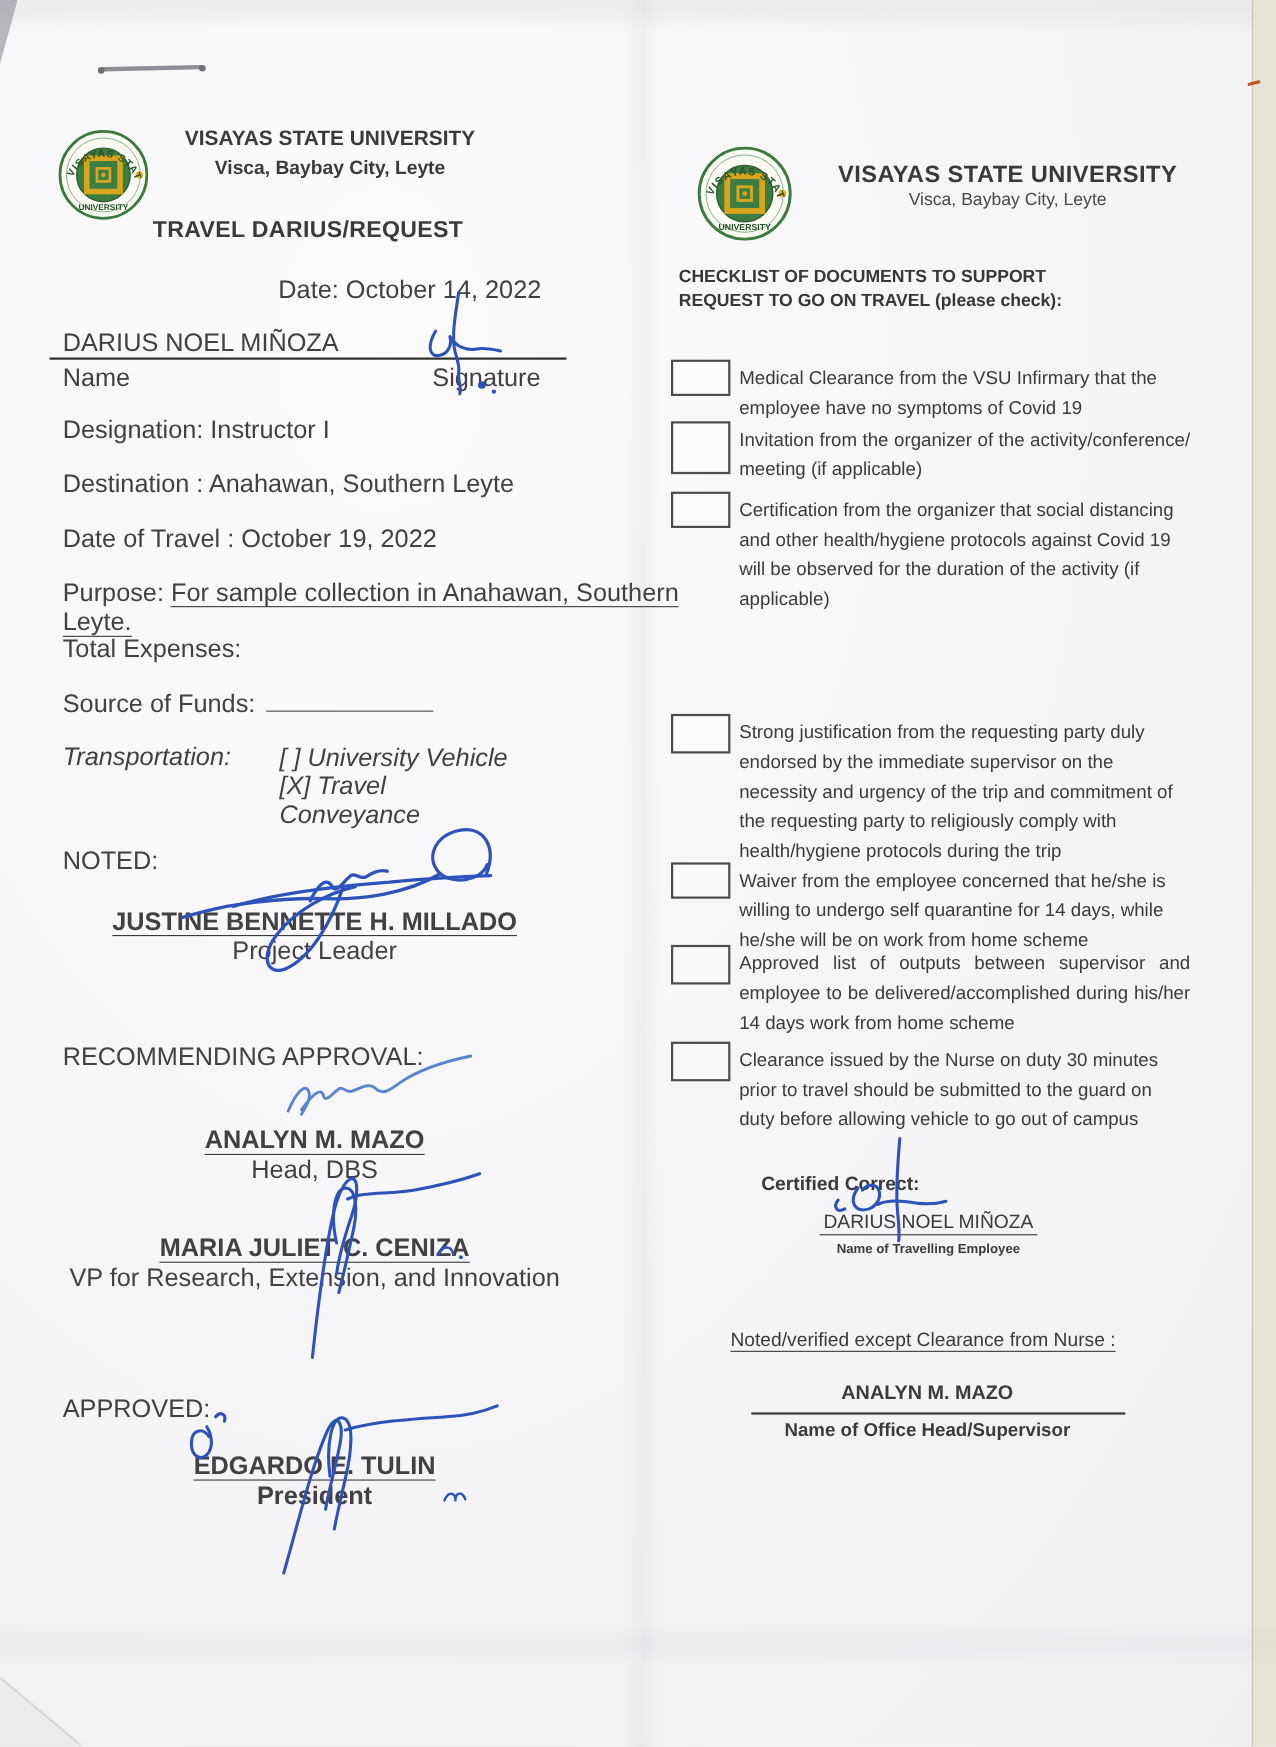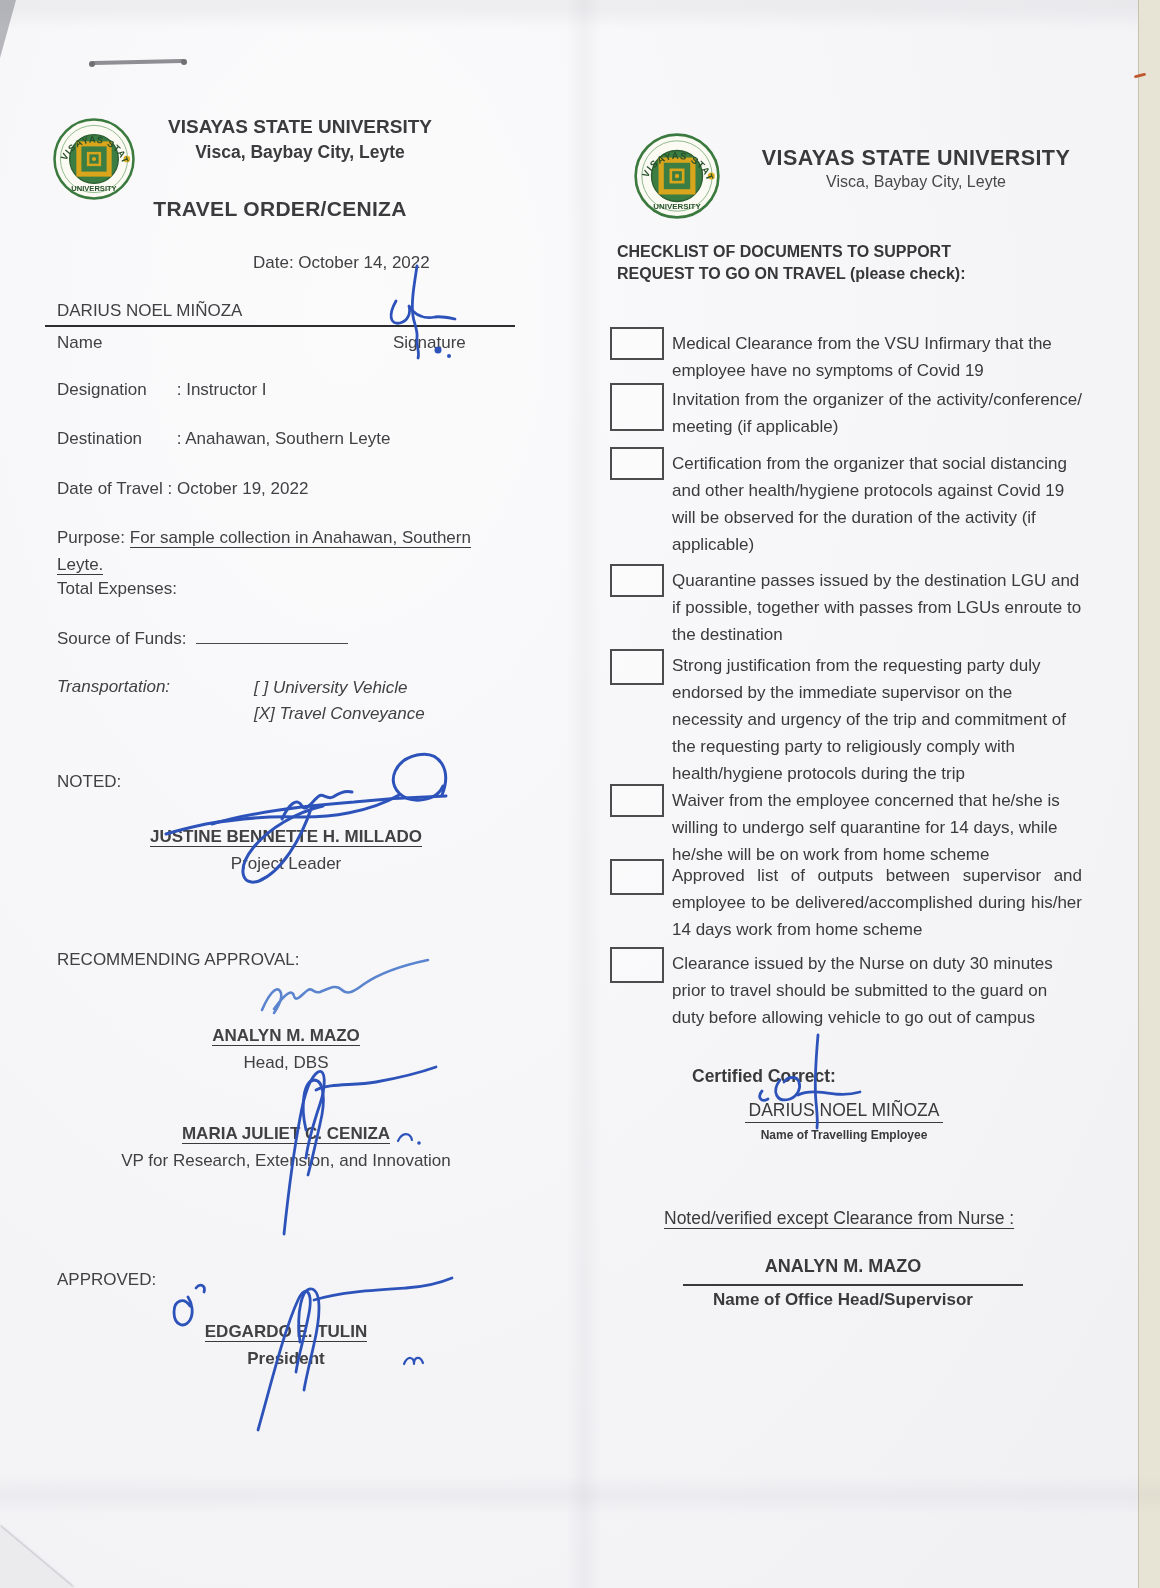--- a/index.html
+++ b/index.html
@@ -11,21 +11,21 @@
       #f4f4f6;}
   .abs{position:absolute;}
   
   .edge-strip{position:absolute;right:0;top:0;width:21px;height:1588px;background:#e8e4d5;border-left:1.5px solid #c6c2b2;}
   .corner-dark{position:absolute;left:0;top:0;width:0;height:0;border-top:58px solid rgba(130,130,140,.55);border-right:16px solid transparent;}
   .fold-bl{position:absolute;left:0;bottom:0;width:0;height:0;border-bottom:62px solid #ebebee;border-right:74px solid transparent;filter:drop-shadow(0 -1px 1px rgba(120,120,130,.5));}
   .crease-v{position:absolute;top:0;left:566px;width:36px;height:1588px;background:linear-gradient(90deg,rgba(0,0,0,0),rgba(90,90,105,.05),rgba(0,0,0,0));}
   .crease-h{position:absolute;left:0;top:1475px;width:1160px;height:40px;background:linear-gradient(180deg,rgba(0,0,0,0),rgba(90,90,105,.05),rgba(0,0,0,0));}
   .red-mark{position:absolute;left:1134px;top:74px;width:12px;height:3px;background:#c0562e;transform:rotate(-14deg);border-radius:2px;}
 
-  .t{color:#414143;font-size:17px;line-height:24px;}
+  .t{color:#414143;font-size:23px;line-height:24px;}
   .b{font-weight:700;}
   .center{text-align:center;}
   .u{border-bottom:1.8px solid #3a3a3c;}
 
   
   .lhead{left:138px;top:116px;width:324px;}
   .lhead .l1{font-size:19px;font-weight:700;color:#3b3b3d;}
   .lhead .l2{font-size:17.5px;font-weight:700;color:#3b3b3d;margin-top:4px;}
   .ltitle{left:100px;top:197px;width:360px;font-size:21px;font-weight:700;color:#3b3b3d;letter-spacing:.3px;}
   .date-line{left:253px;top:251px;}
@@ -92,21 +92,21 @@
       <textPath href="#arcTopA" startOffset="6%">VISAYAS STATE</textPath>
     </text>
     <text x="50" y="88" font-size="9" font-weight="bold" fill="#27512a" text-anchor="middle">UNIVERSITY</text>
   </svg>
 
   <div class="abs lhead center">
     <div class="l1">VISAYAS STATE UNIVERSITY</div>
     <div class="l2">Visca, Baybay City, Leyte</div>
   </div>
 
-  <div class="abs ltitle center">TRAVEL ORDER/CENIZA</div>
+  <div class="abs ltitle center">TRAVEL DARIUS/REQUEST</div>
 
   <div class="abs t date-line">Date: October 14, 2022</div>
 
   <div class="abs name-row">
     <span class="t">DARIUS NOEL MIÑOZA</span>
   </div>
   <div class="abs t sig-label-row">
     <span>Name</span>
     <span class="r">Signature</span>
   </div>
@@ -196,24 +196,20 @@
     <div class="chk-text">Medical Clearance from the VSU Infirmary that the employee have no symptoms of Covid 19</div>
   </div>
   <div class="chk-item just" style="top:386px;">
     <span class="chk-box" style="height:44px;"></span>
     <div class="chk-text">Invitation from the organizer of the activity/conference/ meeting (if applicable)</div>
   </div>
   <div class="chk-item" style="top:450px;">
     <span class="chk-box"></span>
     <div class="chk-text">Certification from the organizer that social distancing and other health/hygiene protocols against Covid 19 will be observed for the duration of the activity (if applicable)</div>
   </div>
-  <div class="chk-item" style="top:567px;">
-    <span class="chk-box"></span>
-    <div class="chk-text">Quarantine passes issued by the destination LGU and if possible, together with passes from LGUs enroute to the destination</div>
-  </div>
   <div class="chk-item" style="top:652px;">
     <span class="chk-box" style="height:32px;"></span>
     <div class="chk-text">Strong justification from the requesting party duly endorsed by the immediate supervisor on the necessity and urgency of the trip and commitment of the requesting party to religiously comply with health/hygiene protocols during the trip</div>
   </div>
   <div class="chk-item" style="top:787px;">
     <span class="chk-box"></span>
     <div class="chk-text">Waiver from the employee concerned that he/she is willing to undergo self quarantine for 14 days, while he/she will be on work from home scheme</div>
   </div>
   <div class="chk-item just" style="top:862px;">
     <span class="chk-box" style="height:32px;"></span>

